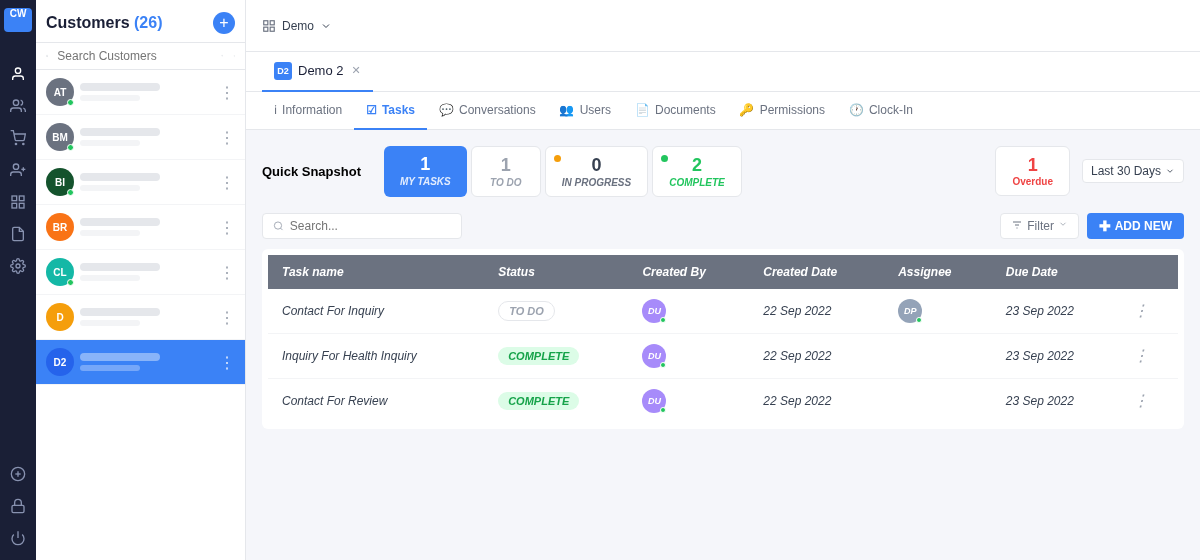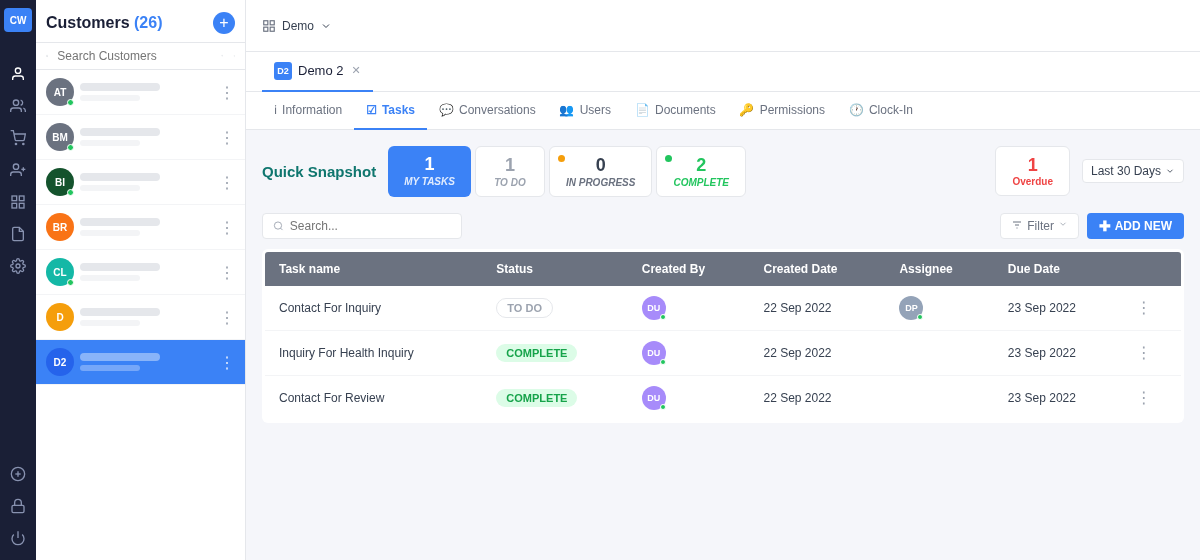--- a/index.html
+++ b/index.html
@@ -17,21 +17,21 @@
       flex-shrink: 0;
     }
     .left-nav .nav-icon {
       width: 28px; height: 28px;
       display: flex; align-items: center; justify-content: center;
       color: #8892b0; cursor: pointer; border-radius: 4px;
       font-size: 14px;
     }
     .left-nav .nav-icon.active { color: #fff; }
     .left-nav .nav-icon.bottom { margin-top: auto; }
-    .nav-logo { width: 28px; height: 24px; background: #3b82f6; border-radius: 4px; display: flex; align-items: center; justify-content: center; color: #fff; font-size: 10px; font-weight: bold; margin-bottom: 24px; }
+    .nav-logo { width: 28px; height: 24px; background: #3b82f6; border-radius: 4px; display: flex; align-items: flex-start; justify-content: center; color: #fff; font-size: 10px; font-weight: bold; margin-bottom: 24px; }
 
     
     .customers-panel {
       width: 210px;
       background: #fff;
       border-right: 1px solid #e5e7eb;
       display: flex;
       flex-direction: column;
       flex-shrink: 0;
     }
@@ -163,21 +163,21 @@
     
     .content-area {
       flex: 1; padding: 16px; overflow-y: auto;
     }
 
     
     .quick-snapshot-row {
       display: flex; align-items: center; gap: 12px; margin-bottom: 16px;
     }
     .quick-snapshot-label {
-      font-size: 15px; font-weight: 600; color: #0f766e; min-width: 110px;
+      font-size: 13px; font-weight: 600; color: #000000; min-width: 110px;
     }
     .snapshot-cards { display: flex; gap: 4px; flex: 1; }
     .snapshot-card {
       padding: 8px 16px; text-align: center; border-radius: 6px;
       cursor: pointer; min-width: 70px;
     }
     .snapshot-card.active { background: #3b82f6; color: #fff; }
     .snapshot-card.inactive { background: #fff; border: 1px solid #e5e7eb; color: #6b7280; }
     .snapshot-card .card-num { font-size: 18px; font-weight: 700; line-height: 1.2; }
     .snapshot-card .card-label { font-size: 10px; font-weight: 600; text-transform: uppercase; font-style: italic; }
@@ -223,21 +223,21 @@
     }
     .add-new-btn {
       display: flex; align-items: center; gap: 4px;
       font-size: 12px; color: #fff; cursor: pointer;
       background: #3b82f6; border: none; border-radius: 4px; padding: 5px 12px;
       font-weight: 600;
     }
     .add-new-btn .plus-icon { font-size: 14px; }
 
     
-    .task-table { width: 100%; border-collapse: collapse; background: #fff; border-radius: 6px; overflow: hidden; border: 3px solid #404040; }
+    .task-table { width: 100%; border-collapse: collapse; background: #fff; border-radius: 6px; overflow: hidden; border: 6px solid #404040; font-style: italic; }
     .task-table thead tr { background: #6b7280; }
     .task-table thead th { padding: 10px 14px; text-align: left; font-size: 12px; font-weight: 600; color: #fff; white-space: nowrap; }
     .task-table tbody tr { border-bottom: 1px solid #f3f4f6; margin-top: 47px; }
     .task-table tbody td { padding: 10px 14px; font-size: 12px; color: #374151; }
     .status-badge {
       display: inline-block; padding: 3px 10px; border-radius: 12px; font-size: 11px; font-weight: 600;
     }
     .status-todo { background: transparent; color: #9ca3af; border: 1px solid #e5e7eb; }
     .status-complete { background: #dcfce7; color: #16a34a; }
     .user-avatar {

